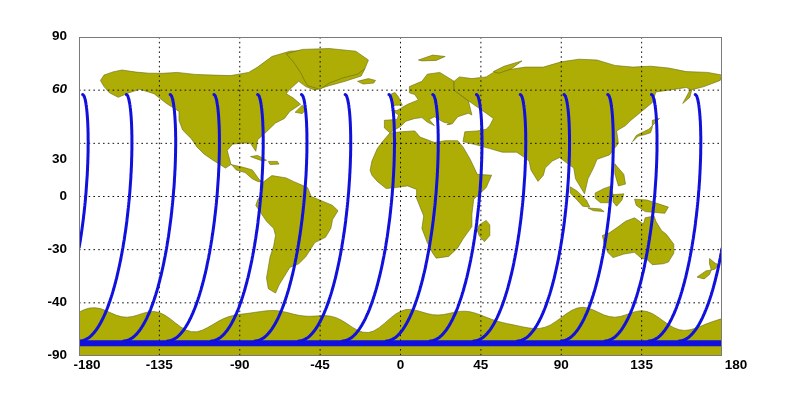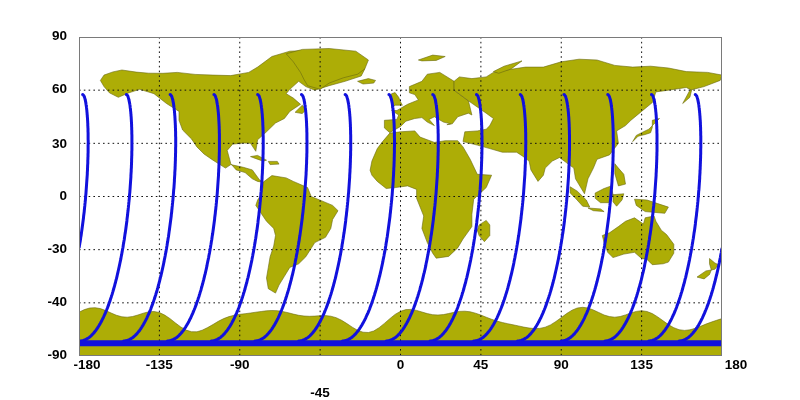--- a/index.html
+++ b/index.html
@@ -25,22 +25,22 @@
 <body>
 
 <div id="root">
 
 
   <div id="ylabels">
       <div class="ytick" style="top: 310px; padding-right: 6px;">-90</div>
       <div class="ytick" style="top: 256.833px; padding-right: 6px;">-40</div>
       <div class="ytick" style="top: 203.667px; padding-right: 6px; margin-left: 40px;">-30</div>
       <div class="ytick" style="top: 150.5px; padding-right: 6px;">0</div>
-      <div class="ytick" style="top: 99px; padding-right: 6px;">30</div>
-      <div class="ytick" style="top: 44.1667px; padding-right: 6px;">60</div>
+      <div class="ytick" style="top: 114px; padding-right: 6px;">30</div>
+      <div class="ytick" style="top: 44.1667px; padding-right: 6px; font-style: italic;">60</div>
       <div class="ytick" style="top: -9px; padding-right: 6px;">90</div>
     </div>
 
   <div id="plot">
     <svg id="map" width="643" height="319" viewBox="0 0 643 319">
       <rect x="0" y="0" width="643" height="319" fill="#ffffff"></rect>
       <g id="land-layer">
           <polygon points="21.4,43.4 25.0,38.1 33.9,34.9 42.9,33.0 57.2,35.1 69.7,36.2 83.9,36.3 98.2,35.4 116.1,37.4 134.0,38.1 151.8,38.6 169.7,35.4 178.6,30.1 192.9,19.5 210.8,14.2 232.2,13.3 246.5,17.7 271.5,23.0 285.8,31.9 282.2,39.0 266.1,44.3 250.1,48.7 235.8,53.2 226.8,49.6 219.7,44.3 210.8,52.3 207.2,56.7 214.3,61.1 221.5,67.3 210.8,74.4 205.4,81.5 196.5,86.0 187.5,94.8 178.6,102.8 176.8,114.3 171.5,106.3 164.3,106.0 153.6,107.2 148.2,113.4 151.8,126.7 157.2,132.9 166.1,135.6 173.3,141.8 178.6,144.4 184.0,145.3 180.4,142.7 173.3,132.9 164.3,130.3 151.8,127.6 146.5,131.1 134.0,123.2 125.0,117.0 117.9,109.9 112.5,101.9 103.6,93.0 100.0,83.3 100.0,74.4 87.5,66.5 75.0,56.7 60.7,52.3 50.0,55.8 39.3,60.3 30.4,55.8 25.0,49.6 21.4,43.4" fill="#adad06" stroke="#6a6a10" stroke-width="0.6"></polygon>
           <polygon points="241.1,52.3 228.6,48.7 225.0,42.5 221.5,35.4 214.3,24.8 207.2,16.8 223.3,12.4 250.1,11.5 276.8,14.2 289.4,23.0 285.8,31.9 278.6,37.2 264.3,40.8 250.1,46.1 241.1,52.3" fill="#adad06" stroke="#6a6a10" stroke-width="0.6"></polygon>
           <polygon points="184.0,145.3 192.9,138.6 207.2,140.9 214.3,144.4 228.6,150.6 232.2,159.5 242.9,163.9 253.6,168.4 259.0,173.7 253.6,182.5 251.8,191.4 246.5,200.3 235.8,205.6 226.8,219.8 219.7,226.8 210.8,230.4 205.4,239.3 200.0,248.1 196.5,256.1 189.3,251.7 187.5,241.0 189.3,230.4 191.1,219.8 194.7,209.1 196.5,198.5 194.7,191.4 187.5,184.3 180.4,173.7 176.8,168.4 178.6,163.0 182.2,157.7 184.0,150.6 184.0,145.3" fill="#adad06" stroke="#6a6a10" stroke-width="0.6"></polygon>
@@ -102,21 +102,21 @@
           <line x1="0" y1="304.64500000000004" x2="643" y2="304.64500000000004" stroke="#1111dd" stroke-width="2.6"></line>
         </g>
     </svg>
     <div id="frame"></div>
   </div>
 
   <div id="xlabels">
       <div class="xtick" style="left: 8px;">-180</div>
       <div class="xtick" style="left: 80.375px;">-135</div>
       <div class="xtick" style="left: 160.75px;">-90</div>
-      <div class="xtick" style="left: 241.125px; margin-top: 28px;">-45</div>
+      <div class="xtick" style="left: 241.125px;">-45</div>
       <div class="xtick" style="left: 321.5px;">0</div>
       <div class="xtick" style="left: 401.875px;">45</div>
       <div class="xtick" style="left: 482.25px;">90</div>
       <div class="xtick" style="left: 562.625px;">135</div>
       <div class="xtick" style="left: 657px;">180</div>
     </div>
 
 </div>
 
 </body></html>

